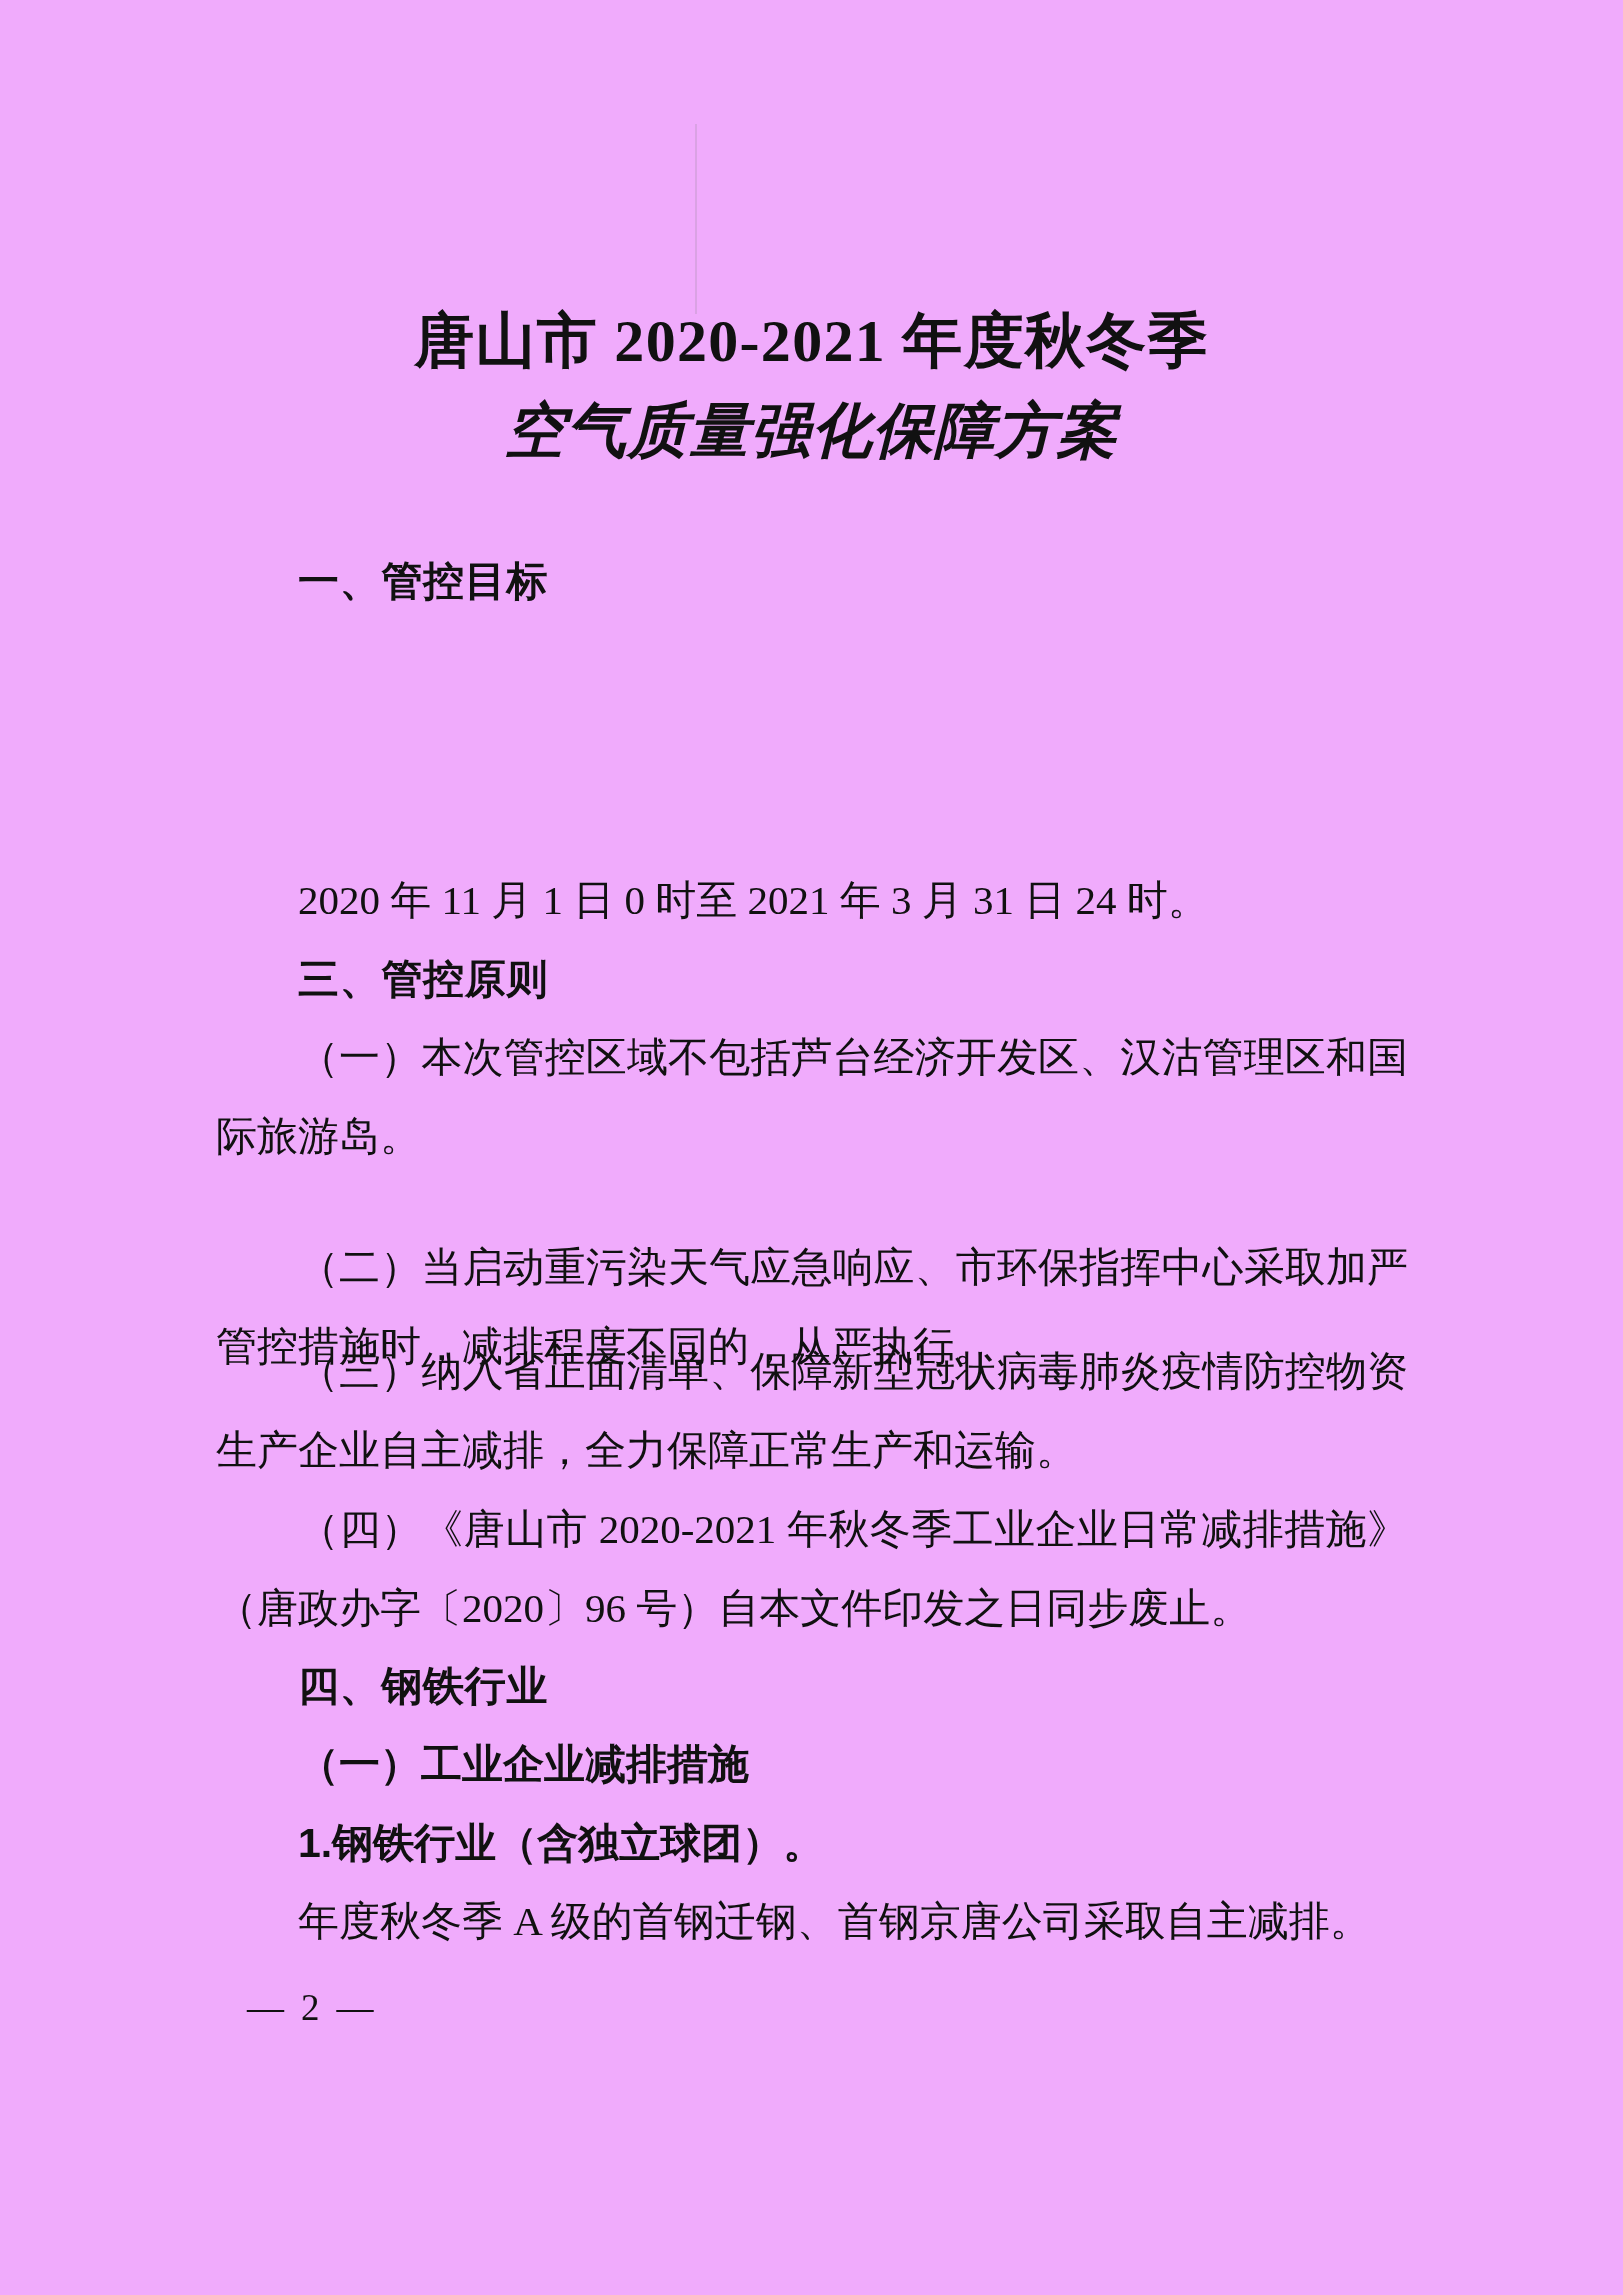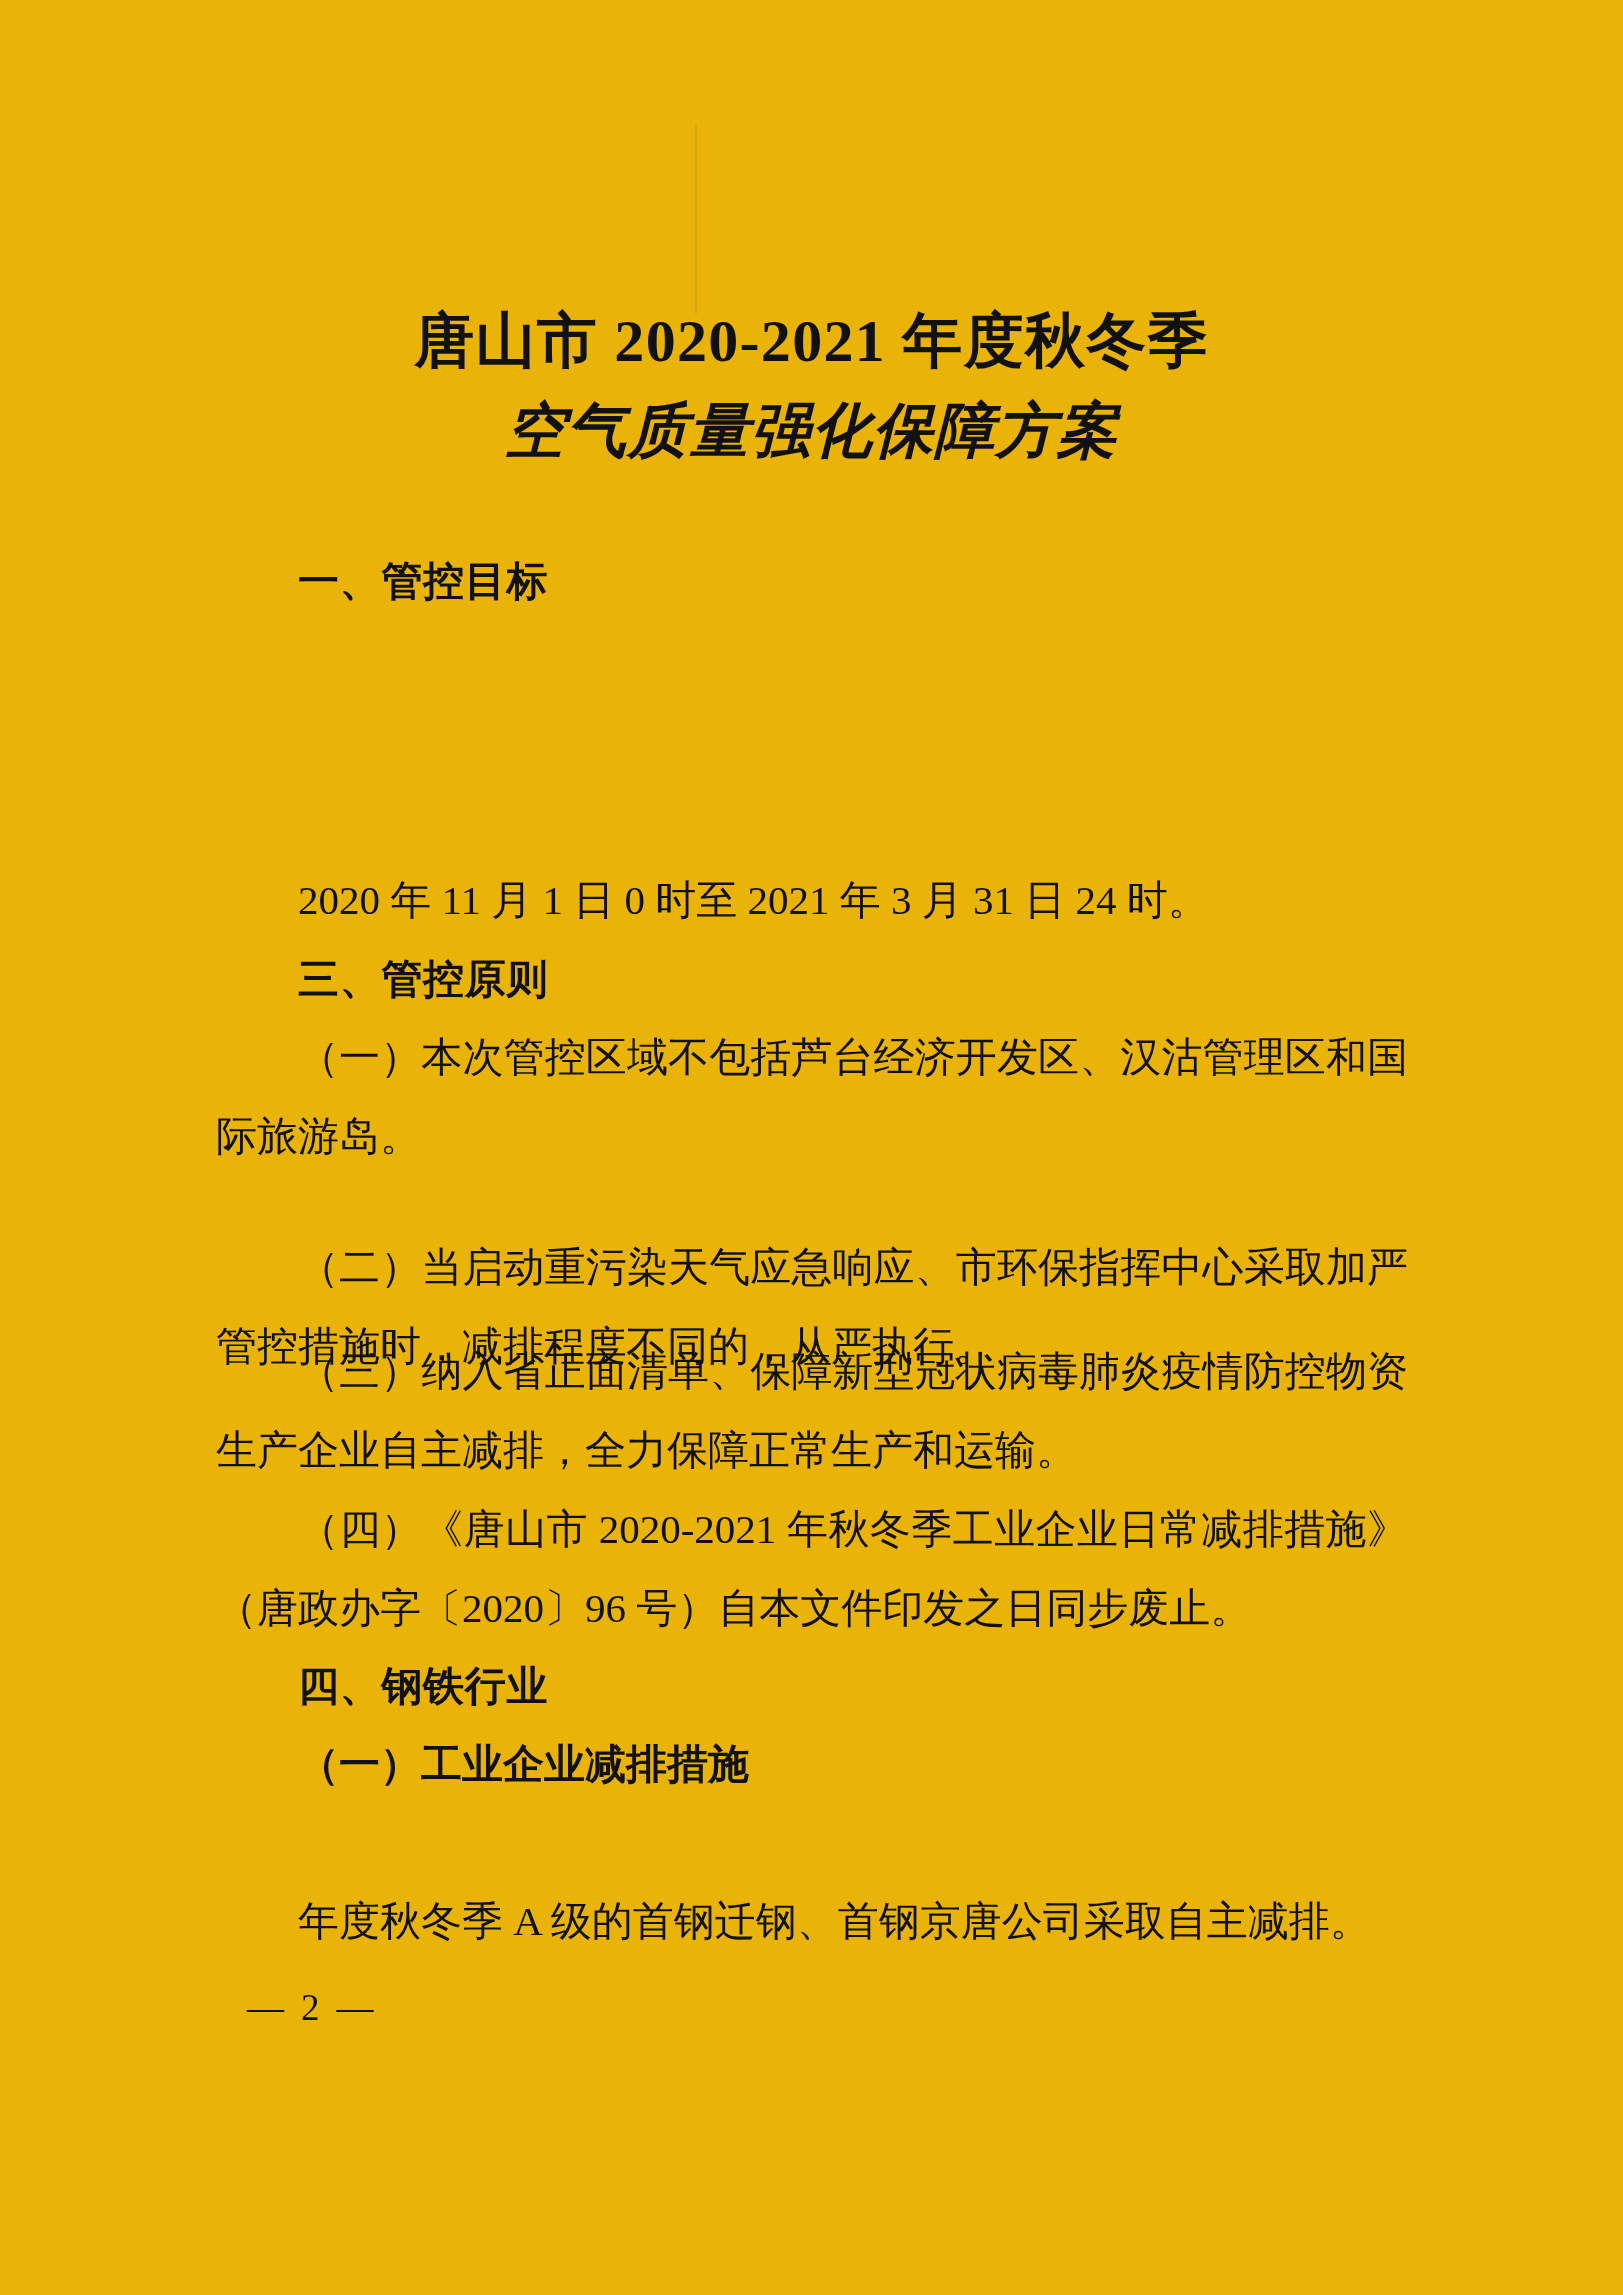--- a/index.html
+++ b/index.html
@@ -5,21 +5,21 @@
   html, body {
     margin: 0;
     padding: 0;
     background: #e8e8e8;
   }
   .page {
     position: relative;
     width: 1623px;
     height: 2295px;
     margin: 0 auto;
-    background: #eab308;
+    background: #f0abfc;
     overflow: hidden;
     color: #111;
     font-family: "Liberation Serif", "DejaVu Serif", serif;
   }
   
   .scan-streak {
     position: absolute;
     left: 695px;
     top: 124px;
     width: 2px;
@@ -114,19 +114,20 @@
   <div class="line body-para b6">（二）当启动重污染天气应急响应、市环保指挥中心采取加严管控措施时，减排程度不同的，从严执行。</div>
 
   <div class="line body-para b7">（三）纳入省正面清单、保障新型冠状病毒肺炎疫情防控物资生产企业自主减排，全力保障正常生产和运输。</div>
 
   <div class="line body-para b8">（四）《唐山市 2020-2021 年秋冬季工业企业日常减排措施》（唐政办字〔2020〕96 号）自本文件印发之日同步废止。</div>
 
   <div class="line sec-heading b9">四、钢铁行业</div>
 
   <div class="line sub-heading b10">（一）工业企业减排措施</div>
 
+  <div class="line bold-item b11">1.钢铁行业（含独立球团）。</div>
 
   <div class="line body-para b12">年度秋冬季 A 级的首钢迁钢、首钢京唐公司采取自主减排。</div>
 
   <div class="page-footer">— 2 —</div>
 
 </div>
 
 
 </body></html>

